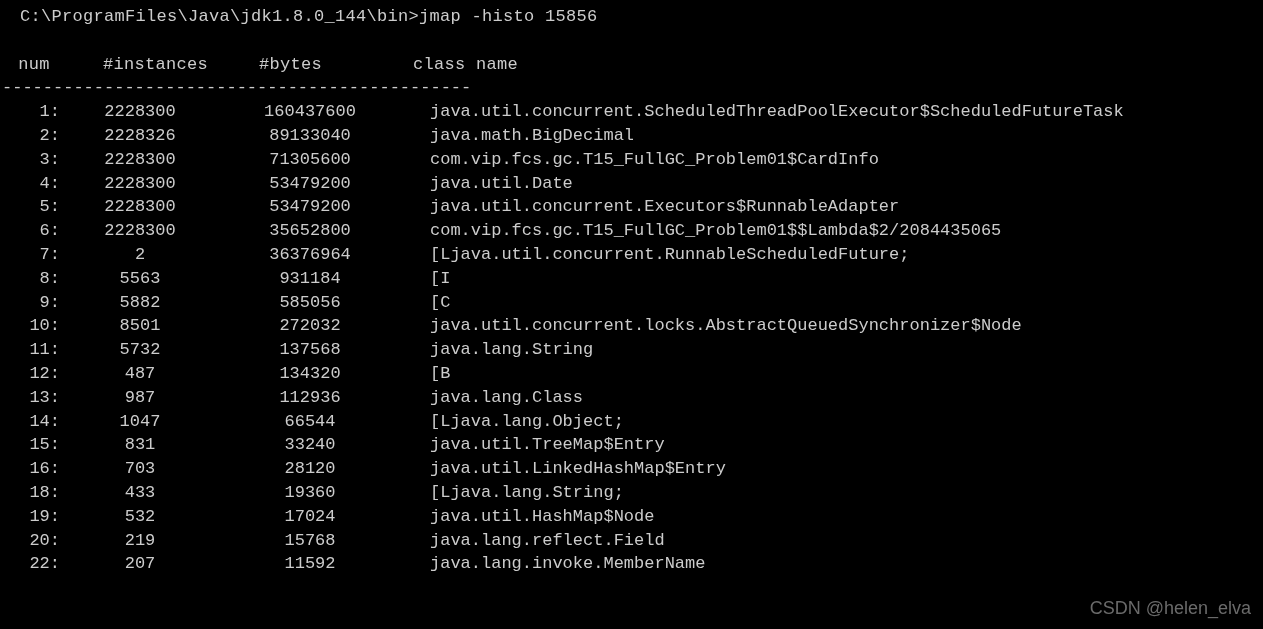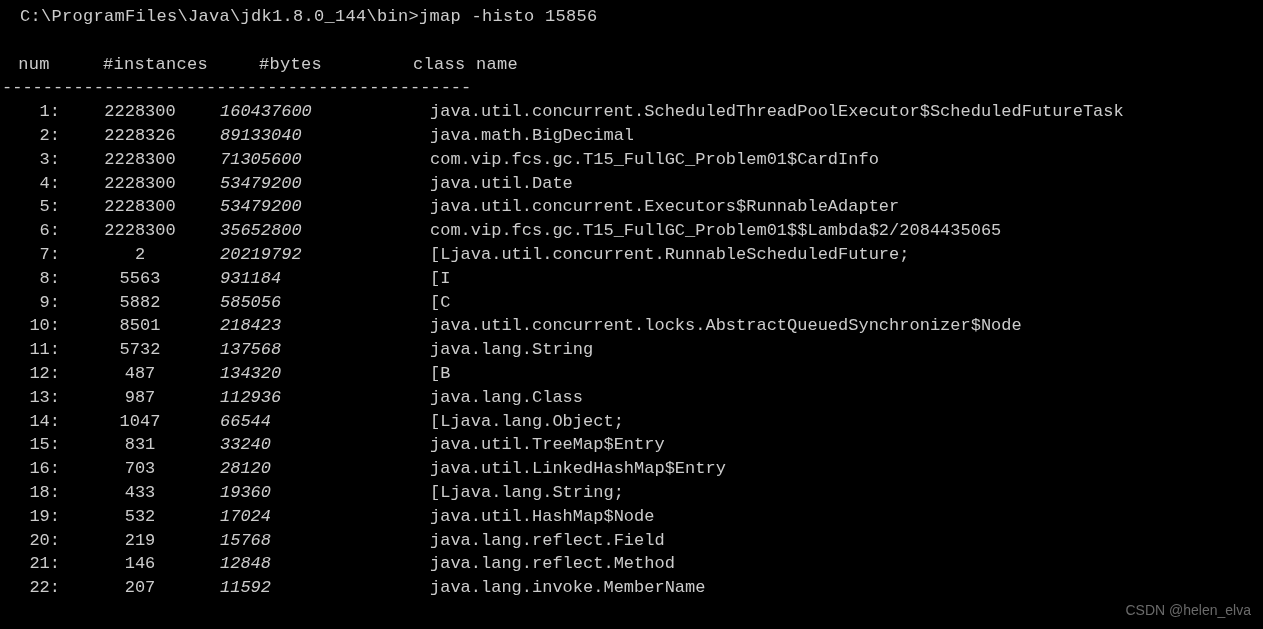--- a/index.html
+++ b/index.html
@@ -47,37 +47,36 @@
       text-align: right;
     }
     .col-inst {
       display: inline-block;
       width: 160px;
       text-align: center;
     }
     .col-bytes {
       display: inline-block;
       width: 180px;
-      text-align: left;
-      font-style: italic;
+      text-align: center;
     }
     .col-class {
       display: inline-block;
       padding-left: 30px;
       text-align: right;
     }
     .blank-line {
       height: 1.4em;
     }
     .watermark {
       position: absolute;
       right: 12px;
       bottom: 8px;
       color: #6a6a6a;
-      font-size: 14px;
+      font-size: 18px;
       font-family: Arial, sans-serif;
     }
     #rows-container .data-row:nth-child(n+23){ display:none; }
   </style>
 </head>
 <body>
 
 <div class="prompt-line">C:\ProgramFiles\Java\jdk1.8.0_144\bin&gt;jmap -histo 15856</div>
 <div class="blank-line"></div>
 <div class="header-line">
@@ -85,30 +84,29 @@
 </div>
 <div class="divider">----------------------------------------------</div>
 
 <div id="rows-container">
     <div class="data-row"><span class="col-num">1:</span><span class="col-inst">2228300</span><span class="col-bytes">160437600</span><span class="col-class">java.util.concurrent.ScheduledThreadPoolExecutor$ScheduledFutureTask</span></div>
     <div class="data-row"><span class="col-num">2:</span><span class="col-inst">2228326</span><span class="col-bytes">89133040</span><span class="col-class">java.math.BigDecimal</span></div>
     <div class="data-row"><span class="col-num">3:</span><span class="col-inst">2228300</span><span class="col-bytes">71305600</span><span class="col-class">com.vip.fcs.gc.T15_FullGC_Problem01$CardInfo</span></div>
     <div class="data-row"><span class="col-num">4:</span><span class="col-inst">2228300</span><span class="col-bytes">53479200</span><span class="col-class">java.util.Date</span></div>
     <div class="data-row"><span class="col-num">5:</span><span class="col-inst">2228300</span><span class="col-bytes">53479200</span><span class="col-class">java.util.concurrent.Executors$RunnableAdapter</span></div>
     <div class="data-row"><span class="col-num">6:</span><span class="col-inst">2228300</span><span class="col-bytes">35652800</span><span class="col-class">com.vip.fcs.gc.T15_FullGC_Problem01$$Lambda$2/2084435065</span></div>
-    <div class="data-row"><span class="col-num">7:</span><span class="col-inst">2</span><span class="col-bytes">20219792</span><span class="col-class">[Ljava.util.concurrent.RunnableScheduledFuture;</span></div>
+    <div class="data-row"><span class="col-num">7:</span><span class="col-inst">2</span><span class="col-bytes">36376964</span><span class="col-class">[Ljava.util.concurrent.RunnableScheduledFuture;</span></div>
     <div class="data-row"><span class="col-num">8:</span><span class="col-inst">5563</span><span class="col-bytes">931184</span><span class="col-class">[I</span></div>
     <div class="data-row"><span class="col-num">9:</span><span class="col-inst">5882</span><span class="col-bytes">585056</span><span class="col-class">[C</span></div>
-    <div class="data-row"><span class="col-num">10:</span><span class="col-inst">8501</span><span class="col-bytes">218423</span><span class="col-class">java.util.concurrent.locks.AbstractQueuedSynchronizer$Node</span></div>
+    <div class="data-row"><span class="col-num">10:</span><span class="col-inst">8501</span><span class="col-bytes">272032</span><span class="col-class">java.util.concurrent.locks.AbstractQueuedSynchronizer$Node</span></div>
     <div class="data-row"><span class="col-num">11:</span><span class="col-inst">5732</span><span class="col-bytes">137568</span><span class="col-class">java.lang.String</span></div>
     <div class="data-row"><span class="col-num">12:</span><span class="col-inst">487</span><span class="col-bytes">134320</span><span class="col-class">[B</span></div>
     <div class="data-row"><span class="col-num">13:</span><span class="col-inst">987</span><span class="col-bytes">112936</span><span class="col-class">java.lang.Class</span></div>
     <div class="data-row"><span class="col-num">14:</span><span class="col-inst">1047</span><span class="col-bytes">66544</span><span class="col-class">[Ljava.lang.Object;</span></div>
     <div class="data-row"><span class="col-num">15:</span><span class="col-inst">831</span><span class="col-bytes">33240</span><span class="col-class">java.util.TreeMap$Entry</span></div>
     <div class="data-row"><span class="col-num">16:</span><span class="col-inst">703</span><span class="col-bytes">28120</span><span class="col-class">java.util.LinkedHashMap$Entry</span></div>
     <div class="data-row"><span class="col-num">18:</span><span class="col-inst">433</span><span class="col-bytes">19360</span><span class="col-class">[Ljava.lang.String;</span></div>
     <div class="data-row"><span class="col-num">19:</span><span class="col-inst">532</span><span class="col-bytes">17024</span><span class="col-class">java.util.HashMap$Node</span></div>
     <div class="data-row"><span class="col-num">20:</span><span class="col-inst">219</span><span class="col-bytes">15768</span><span class="col-class">java.lang.reflect.Field</span></div>
-    <div class="data-row"><span class="col-num">21:</span><span class="col-inst">146</span><span class="col-bytes">12848</span><span class="col-class">java.lang.reflect.Method</span></div>
     <div class="data-row"><span class="col-num">22:</span><span class="col-inst">207</span><span class="col-bytes">11592</span><span class="col-class">java.lang.invoke.MemberName</span></div>
   </div>
 
 <div class="watermark">CSDN @helen_elva</div>
 
 </body></html>

